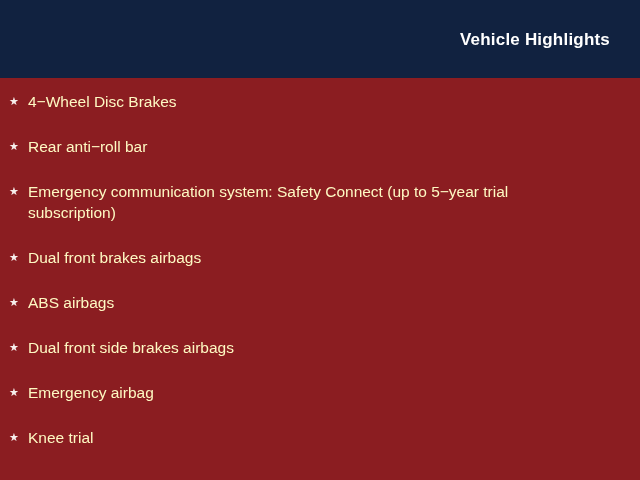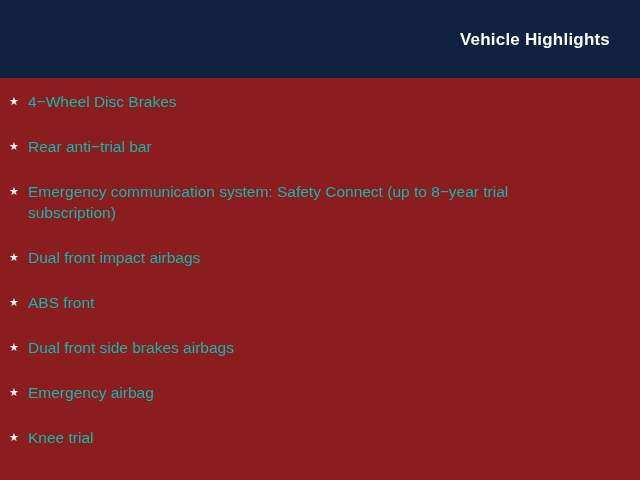--- a/index.html
+++ b/index.html
@@ -64,21 +64,21 @@
     width: 19px;
     font-size: 11px;
     line-height: 21px;
     color: #f6eeec;
     text-align: left;
     user-select: none;
   }
   .feature-text {
     flex: 1 1 auto;
     max-width: 566px;
-    color: #14b8a6;
+    color: #fef9c3;
     word-wrap: break-word;
   }
 </style>
 </head>
 <body>
 
 <div class="slide">
 
   <div class="header">
     <div class="header-title">Vehicle Highlights</div>
@@ -87,36 +87,36 @@
   <div class="content">
     <ul class="feature-list">
 
       <li class="feature-item">
         <span class="bullet-star">★</span>
         <span class="feature-text">4−Wheel Disc Brakes</span>
       </li>
 
       <li class="feature-item">
         <span class="bullet-star">★</span>
-        <span class="feature-text">Rear anti−trial bar</span>
+        <span class="feature-text">Rear anti−roll bar</span>
       </li>
 
       <li class="feature-item">
         <span class="bullet-star">★</span>
-        <span class="feature-text">Emergency communication system: Safety Connect (up to 8−year trial subscription)</span>
+        <span class="feature-text">Emergency communication system: Safety Connect (up to 5−year trial subscription)</span>
       </li>
 
       <li class="feature-item">
         <span class="bullet-star">★</span>
-        <span class="feature-text">Dual front impact airbags</span>
+        <span class="feature-text">Dual front brakes airbags</span>
       </li>
 
       <li class="feature-item">
         <span class="bullet-star">★</span>
-        <span class="feature-text">ABS front</span>
+        <span class="feature-text">ABS airbags</span>
       </li>
 
       <li class="feature-item">
         <span class="bullet-star">★</span>
         <span class="feature-text">Dual front side brakes airbags</span>
       </li>
 
       <li class="feature-item">
         <span class="bullet-star">★</span>
         <span class="feature-text">Emergency airbag</span>

